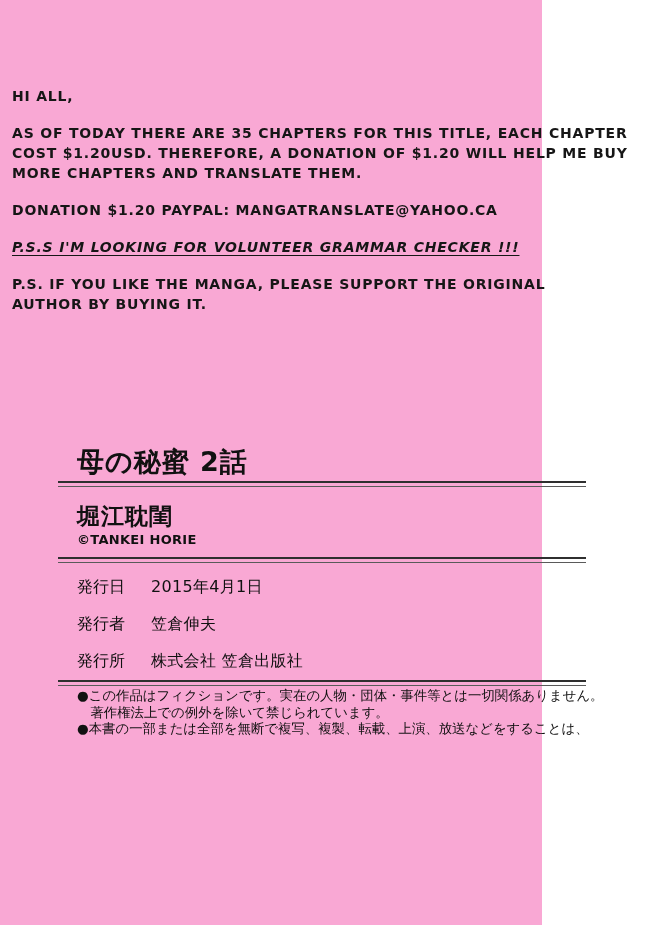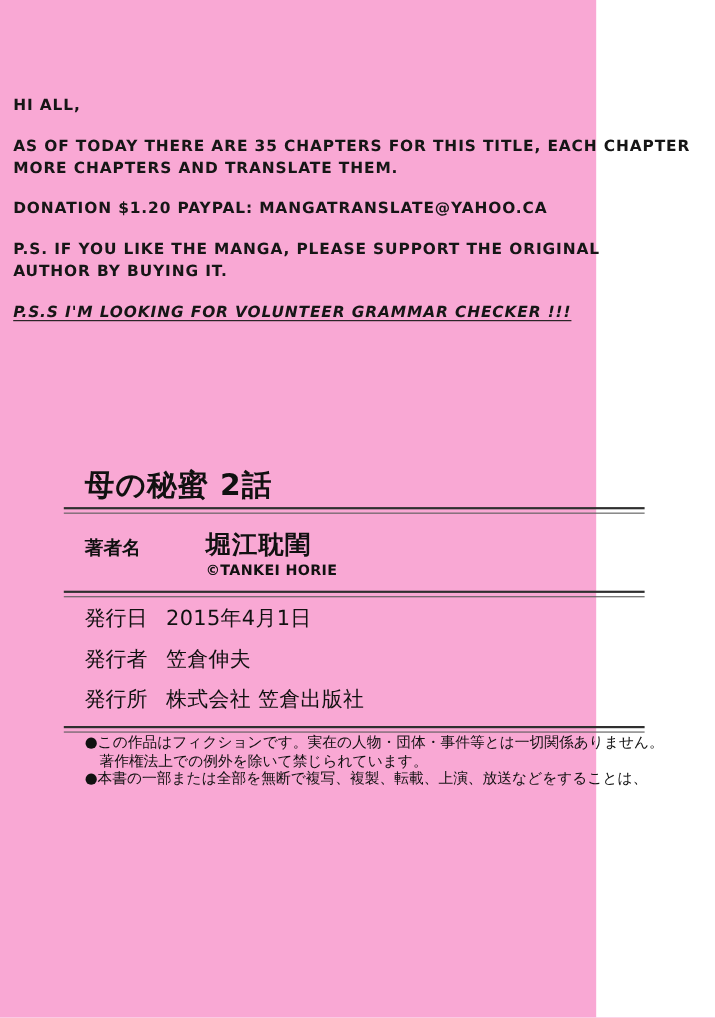--- a/index.html
+++ b/index.html
@@ -77,22 +77,23 @@
     font-weight: 700;
     letter-spacing: 0.3px;
     margin-top: 3px;
     white-space: nowrap;
   }
 
   .pub-rows { padding-top: 6px; }
   .pub-row {
     height: 37px;
     display: flex;
+    align-items: center;
     padding-left: 19px;
-    font-size: 19px;
+    font-size: 16px;
   }
   .pub-label { width: 74px; white-space: nowrap; }
   .pub-value { white-space: nowrap; letter-spacing: 0.3px; }
 
   .disclaimer {
     margin-top: 2px;
     padding-left: 19px;
     font-size: 13.4px;
     line-height: 16.5px;
     color: #111;
@@ -104,45 +105,45 @@
 
 <div class="page">
 
   <section class="note">
     <div class="para">
       <div class="eline">HI ALL,</div>
     </div>
 
     <div class="para">
       <div class="eline">AS OF TODAY THERE ARE 35 CHAPTERS FOR THIS TITLE, EACH CHAPTER</div>
+      <div class="eline">COST $1.20USD. THEREFORE, A DONATION OF $1.20 WILL HELP ME BUY</div>
       <div class="eline">MORE CHAPTERS AND TRANSLATE THEM.</div>
     </div>
 
     <div class="para">
       <div class="eline">DONATION $1.20 PAYPAL: MANGATRANSLATE@YAHOO.CA</div>
     </div>
 
 
     <div class="para">
-      <div class="eline">P.S. IF YOU LIKE THE MANGA, PLEASE SUPPORT THE ORIGINAL</div>
-      <div class="eline">AUTHOR BY BUYING IT.</div>
+      <div class="eline pss">P.S.S I'M LOOKING FOR VOLUNTEER GRAMMAR CHECKER !!!</div>
     </div>
 
     <div class="para">
-      <div class="eline pss">P.S.S I'M LOOKING FOR VOLUNTEER GRAMMAR CHECKER !!!</div>
+      <div class="eline">P.S. IF YOU LIKE THE MANGA, PLEASE SUPPORT THE ORIGINAL</div>
+      <div class="eline">AUTHOR BY BUYING IT.</div>
     </div>
   </section>
 
   <section class="colophon">
 
     <div class="book-title">母の秘蜜 2話</div>
     <div class="rule rule-title"></div>
 
     <div class="author-row">
-      <div class="author-label">著者名</div>
       <div class="author-col">
         <div class="author-name">堀江耽閨</div>
         <div class="author-copy">©TANKEI HORIE</div>
       </div>
     </div>
     <div class="rule"></div>
 
     <div class="pub-rows">
       <div class="pub-row">
         <div class="pub-label">発行日</div>

